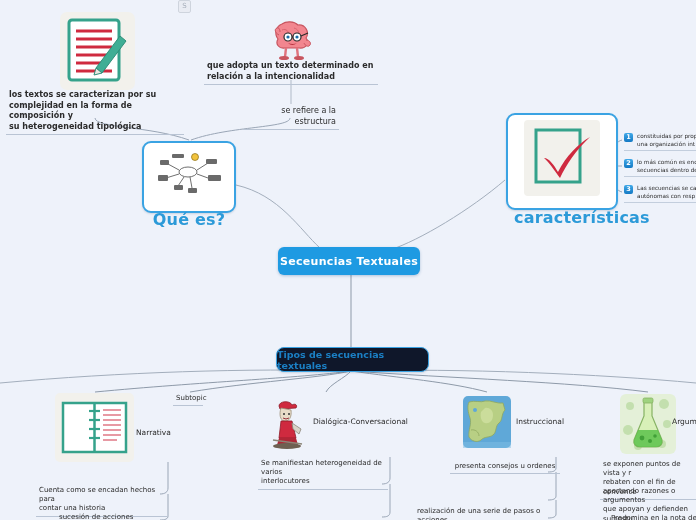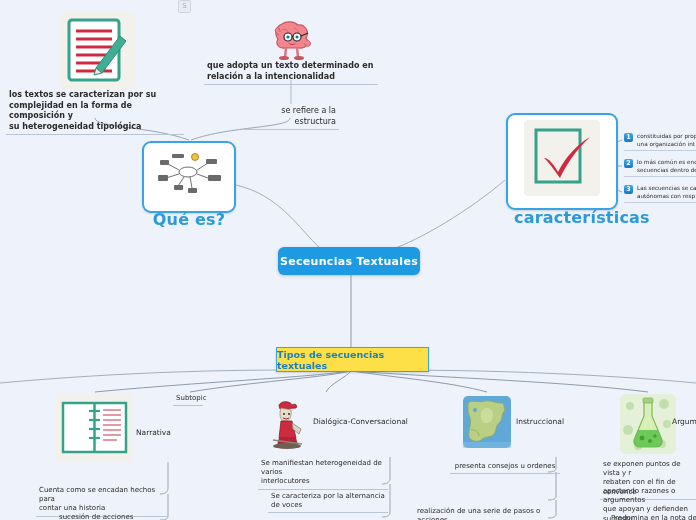--- a/index.html
+++ b/index.html
@@ -96,23 +96,23 @@
     font-size: 11px;
     letter-spacing: .3px;
     display: flex;
     align-items: center;
     justify-content: center;
     box-shadow: 0 1px 3px rgba(30,90,150,.3);
   }
   
   .pill-sub {
     position: absolute;
-    background: #fde047;
+    background: #0f172a;
     border: 1.5px solid #3aa3e3;
-    border-radius: 0;
+    border-radius: 8px;
     color: #1b7fc4;
     font-weight: bold;
     font-size: 9.5px;
     display: flex;
     align-items: center;
     justify-content: center;
     box-shadow: 0 1px 2px rgba(40,70,110,.18);
   }
 
   
@@ -343,22 +343,20 @@
         <path d="M24,27 L33,33 L31,38 L25,33 Z" fill="#d9d4c8" stroke="#8b8678" stroke-width=".8"></path>
         <path d="M11,42 L28,42 L30,49 L9,49 Z" fill="#b02636"></path>
         <ellipse cx="19" cy="50" rx="14" ry="3" fill="#6e6052"></ellipse>
         <path d="M5,44 L34,48" stroke="#8b8678" stroke-width="1.6"></path>
       </g>
     </svg>
   </div>
   <div class="lbl" style="left:313px; top:417px;">Dialógica-Conversacional</div>
   <div class="leaf tiny" style="left:258px; top:459px; width:130px;">Se manifiestan heterogeneidad de varios
 interlocutores</div>
-  <div class="leaf tiny" style="left:268px; top:492px; width:120px;">Se caracteriza por la alternancia
-de voces</div>
 
   <div class="picnode" style="left:463px; top:396px;">
     <svg width="48" height="52" viewBox="0 0 48 52">
       <rect x="0" y="0" width="48" height="52" rx="5" fill="#5fa8d8"></rect>
       <path d="M6,6 C12,4 18,7 22,5 C28,4 34,8 40,7 L42,14 C38,18 40,24 36,27 C32,30 34,36 30,39 C26,42 22,40 18,44 C14,47 8,45 6,41 C5,34 9,28 7,22 C5,16 4,10 6,6 Z" fill="#b8cf84" stroke="#8fa85e" stroke-width=".8"></path>
       <path d="M22,12 C26,11 30,14 30,19 C30,25 26,28 22,27 C18,26 17,20 18,16 Z" fill="#cbdd9b"></path>
       <path d="M8,34 C12,33 16,36 16,40" stroke="#8fa85e" stroke-width=".8" fill="none"></path>
       <circle cx="12" cy="14" r="2" fill="#5fa8d8"></circle>
       <rect x="0" y="46" width="48" height="6" fill="#7fbde3" opacity=".5"></rect>
     </svg>

